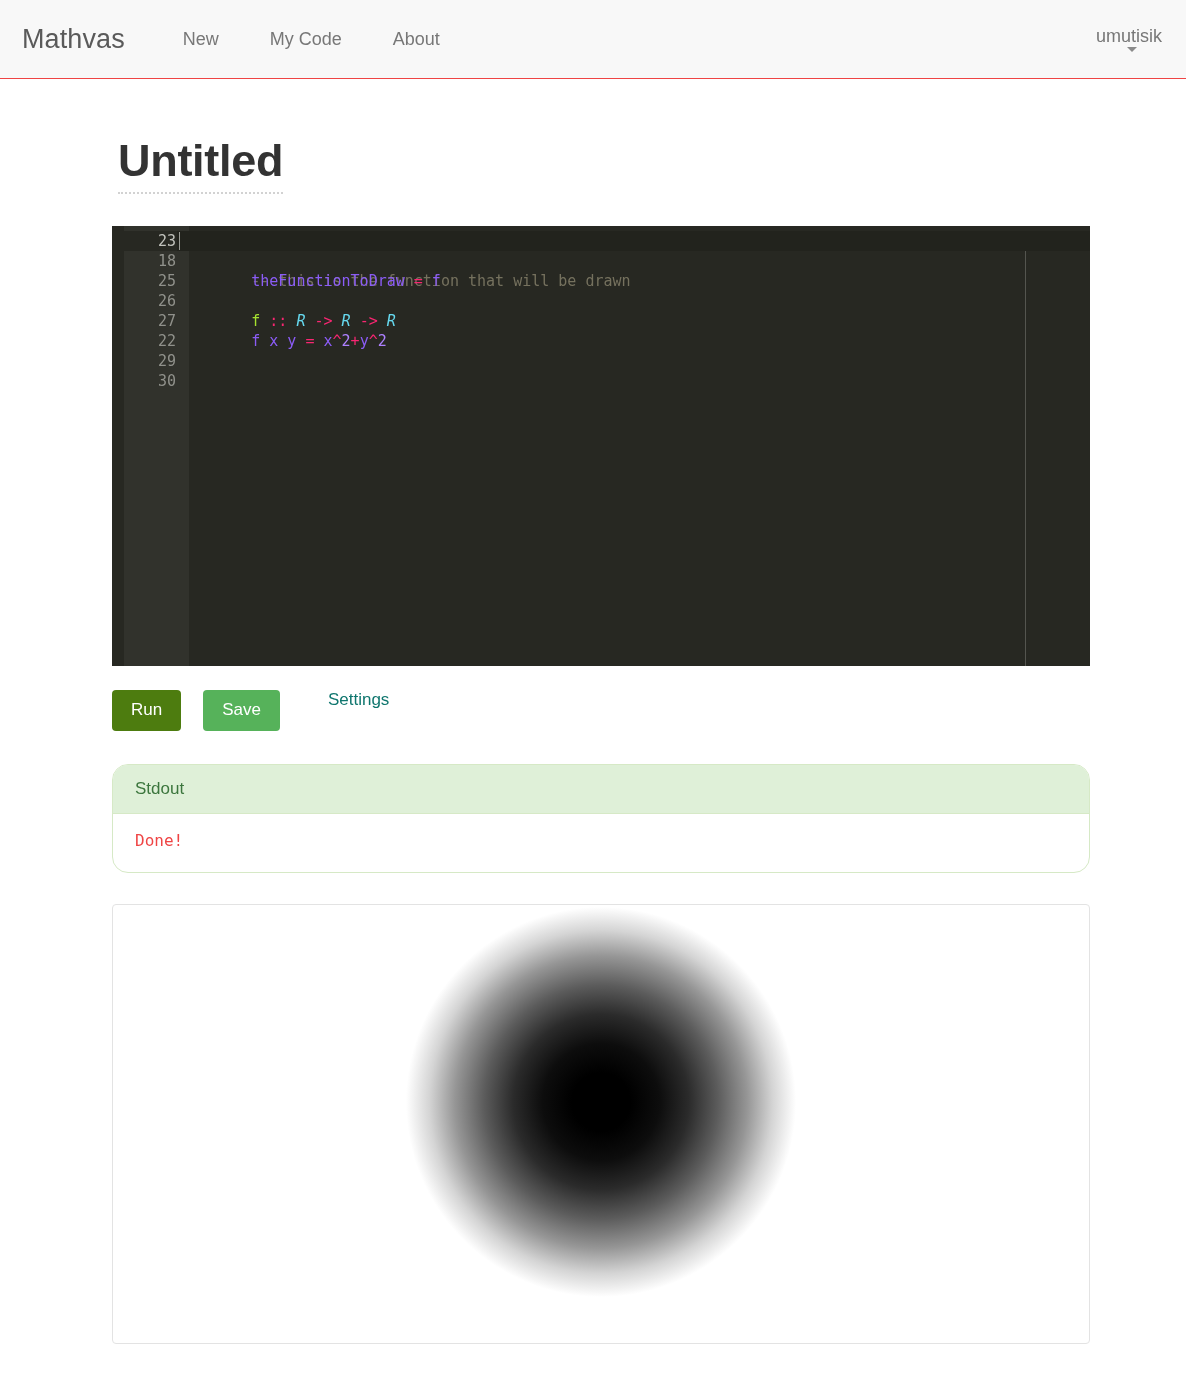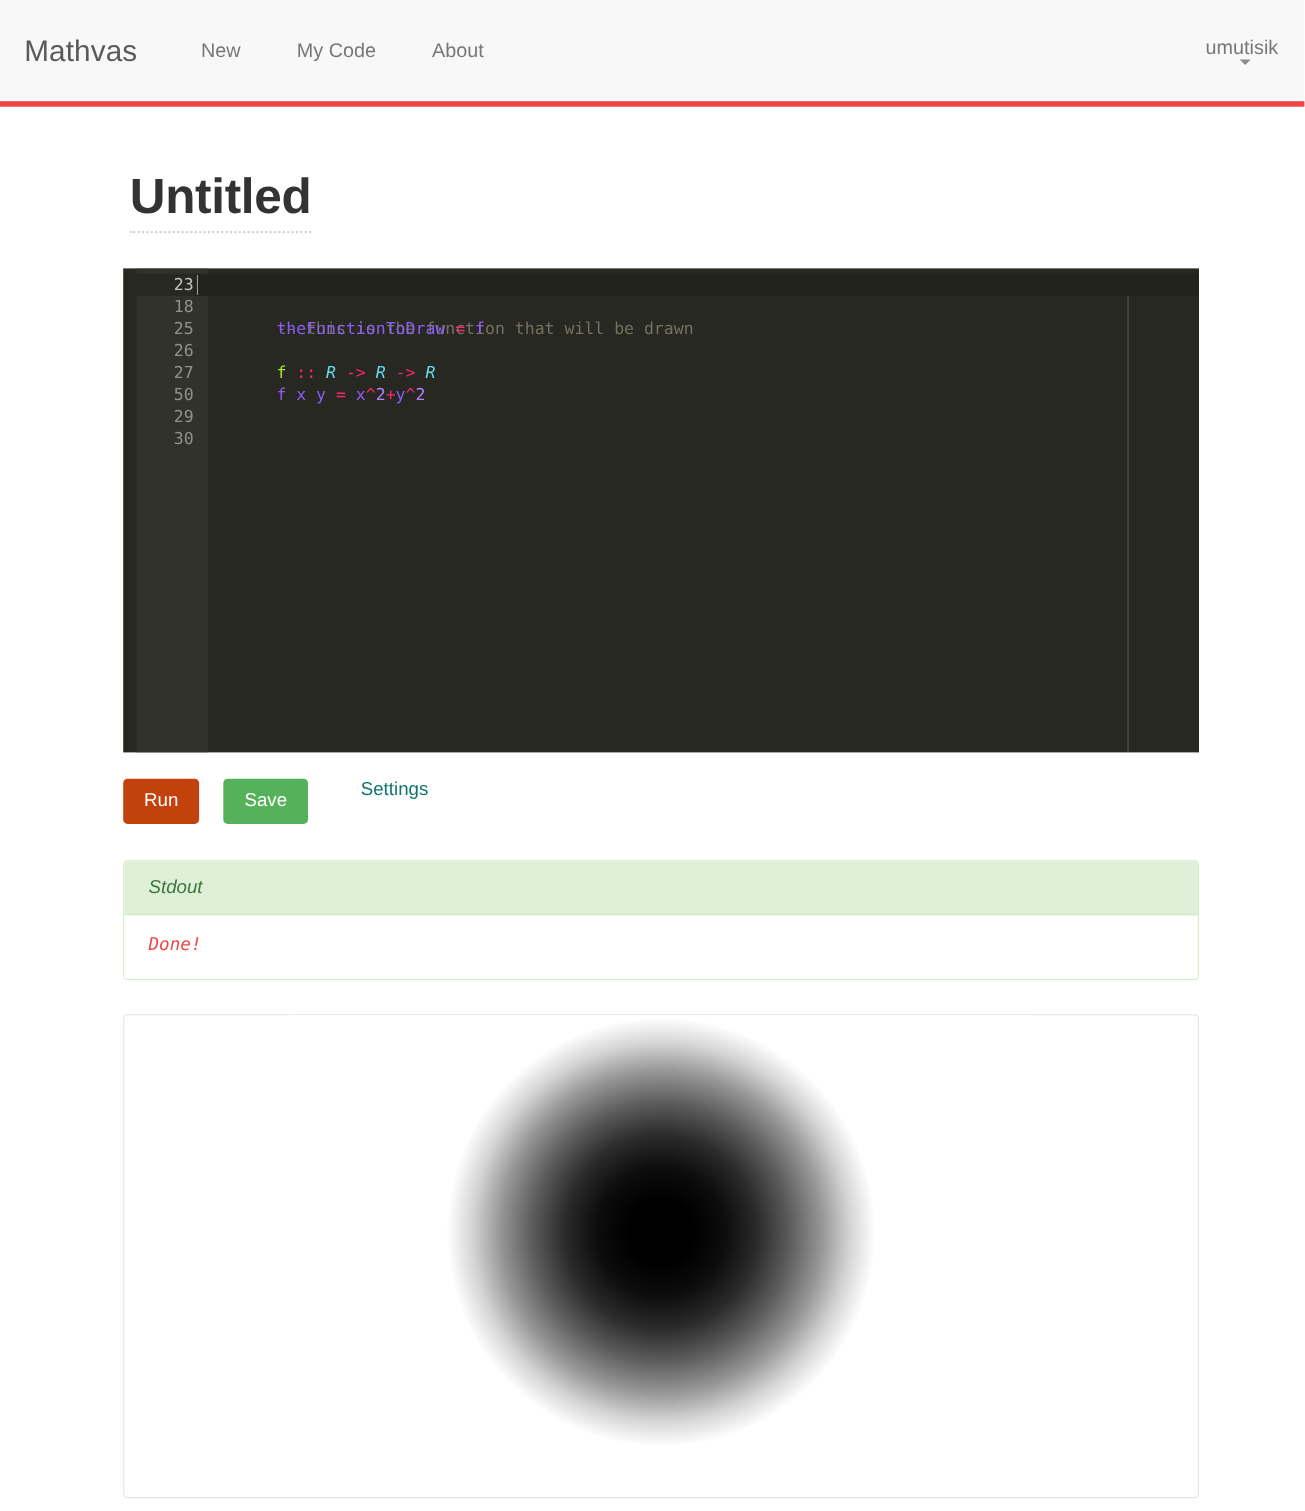--- a/index.html
+++ b/index.html
@@ -9,23 +9,23 @@
     background: #ffffff;
     width: 1186px; height: 1374px;
     overflow: hidden;
     font-family: "Liberation Sans", sans-serif;
     -webkit-font-smoothing: antialiased;
   }
 
   
   .navbar {
     position: relative;
-    height: 97px;
+    height: 79px;
     background: #f8f8f8;
-    border-bottom: 5px solid #ef4444;
+    border-bottom: 1px solid #ef4444;
     display: flex;
     align-items: center;
     padding: 0 22px;
   }
   .brand {
     font-size: 27px;
     color: #5a5a5a;
     letter-spacing: 0.1px;
     margin-right: 38px;
     text-decoration: none;
@@ -160,39 +160,38 @@
   .btn {
     font-family: "Liberation Sans", sans-serif;
     font-size: 17px;
     color: #ffffff;
     border: none;
     border-radius: 4px;
     padding: 10px 19px;
     cursor: pointer;
     line-height: 1.2;
   }
-  .btn-run  { background: #c2410c; margin-right: 22px; }
+  .btn-run  { background: #4d7c0f; margin-right: 22px; }
   .btn-save { background: #56b25a; }
   .link-settings {
     font-size: 17px;
     color: #0f766e;
     text-decoration: none;
     margin-left: 48px;
     margin-top: 0px;
     cursor: pointer;
   }
 
   
   .panel {
     margin-top: 33px;
     border: 1px solid #d6e9c6;
-    border-radius: 4px;
+    border-radius: 16px;
     background: #ffffff;
     overflow: hidden;
-    font-style: italic;
   }
   .panel-head {
     background: #dff0d8;
     color: #3c763d;
     font-size: 17px;
     padding: 14px 22px;
     border-bottom: 1px solid #d6e9c6;
   }
   .panel-body {
     padding: 17px 22px 22px 22px;
@@ -244,21 +243,21 @@
     <h1 class="doc-title">Untitled</h1>
   </div>
 
   <div class="editor">
     <div class="editor-gutter">
       <div class="gutter-line active">23</div>
       <div class="gutter-line">18</div>
       <div class="gutter-line">25</div>
       <div class="gutter-line">26</div>
       <div class="gutter-line">27</div>
-      <div class="gutter-line">50</div>
+      <div class="gutter-line">22</div>
       <div class="gutter-line">29</div>
       <div class="gutter-line">30</div>
     </div>
 
     <div class="editor-code">
       <div class="ruler"></div>
 
       <div class="code-line active">
         <span class="caret-bar"></span>
         <span class="tok-comment">-- this is the function that will be drawn</span>

